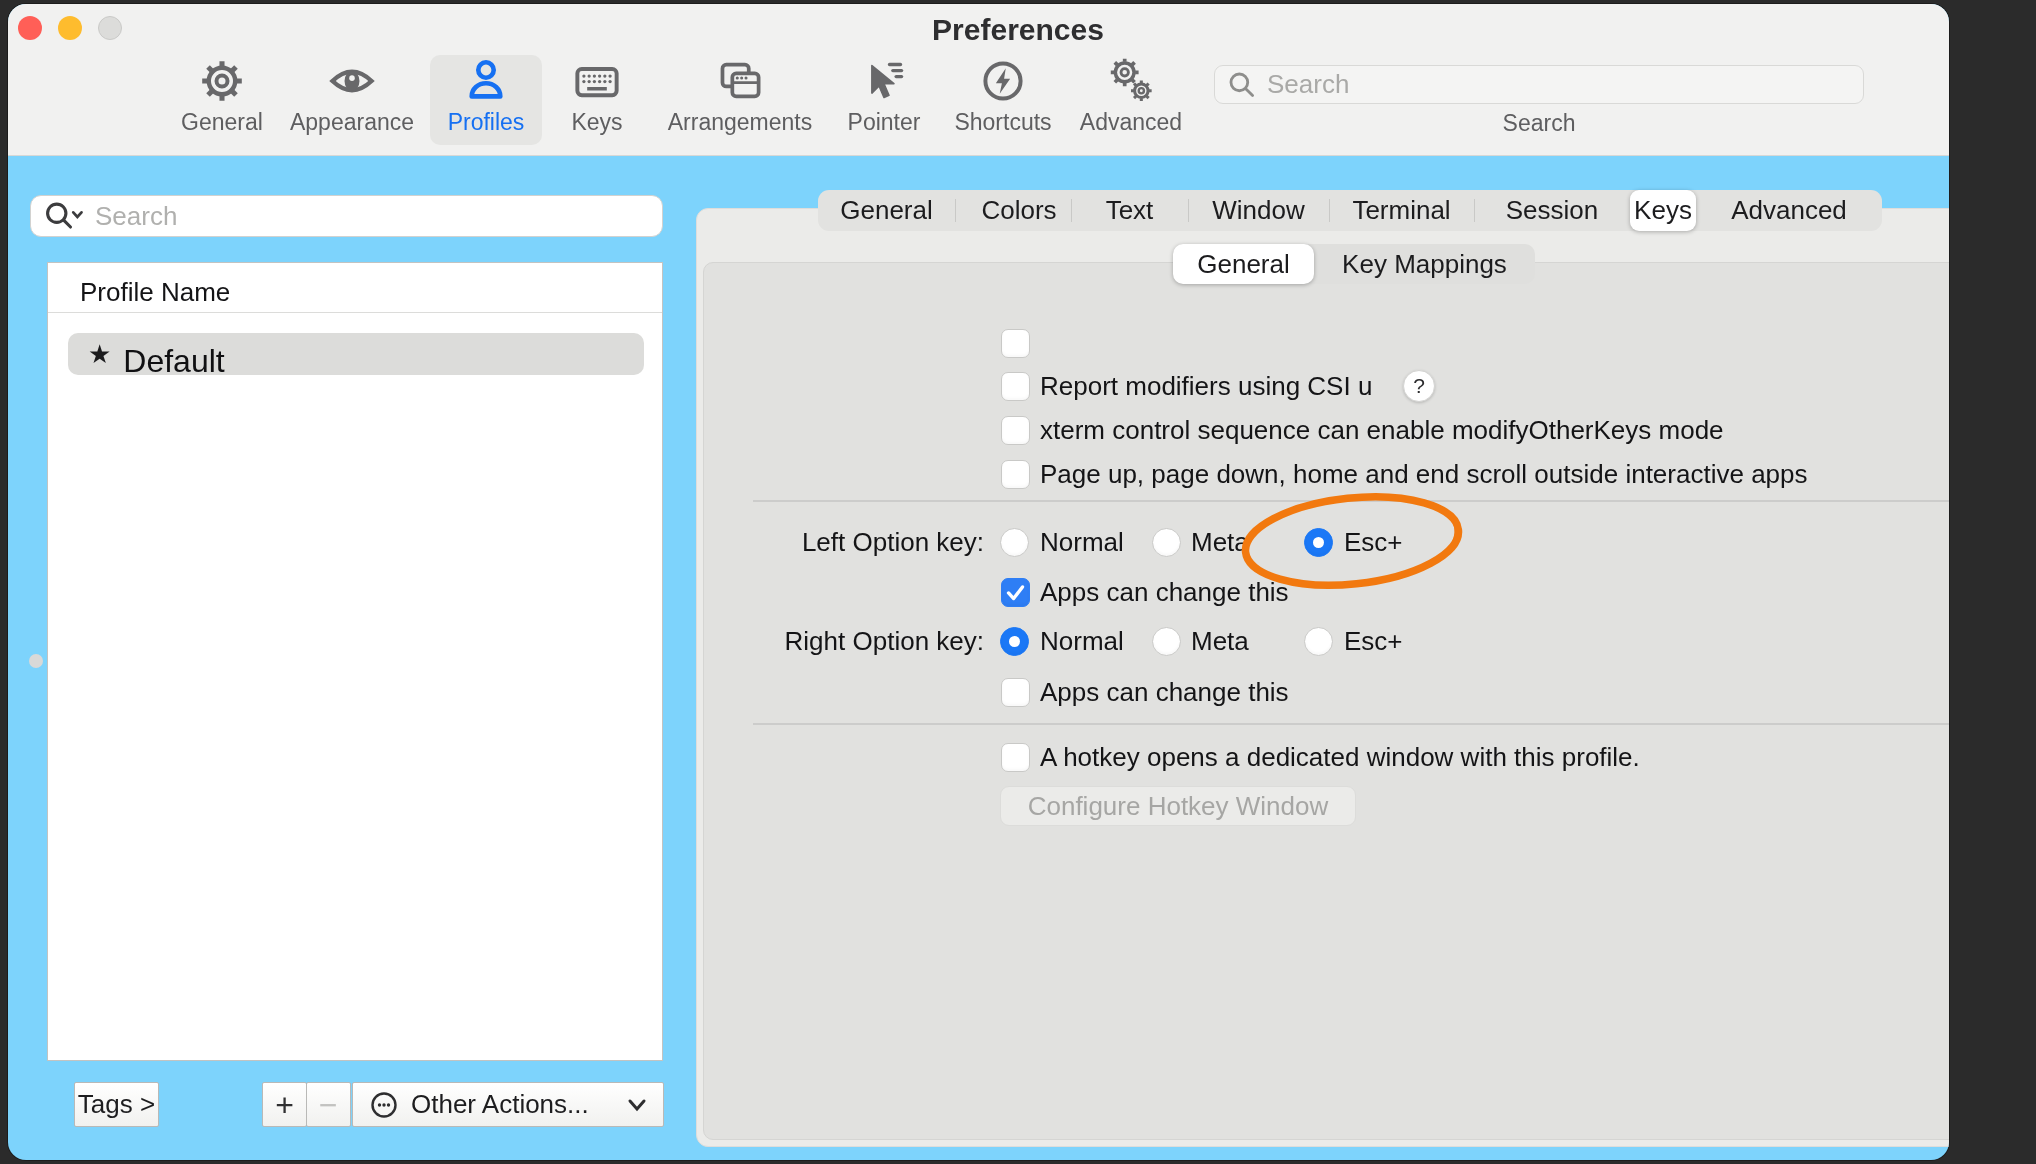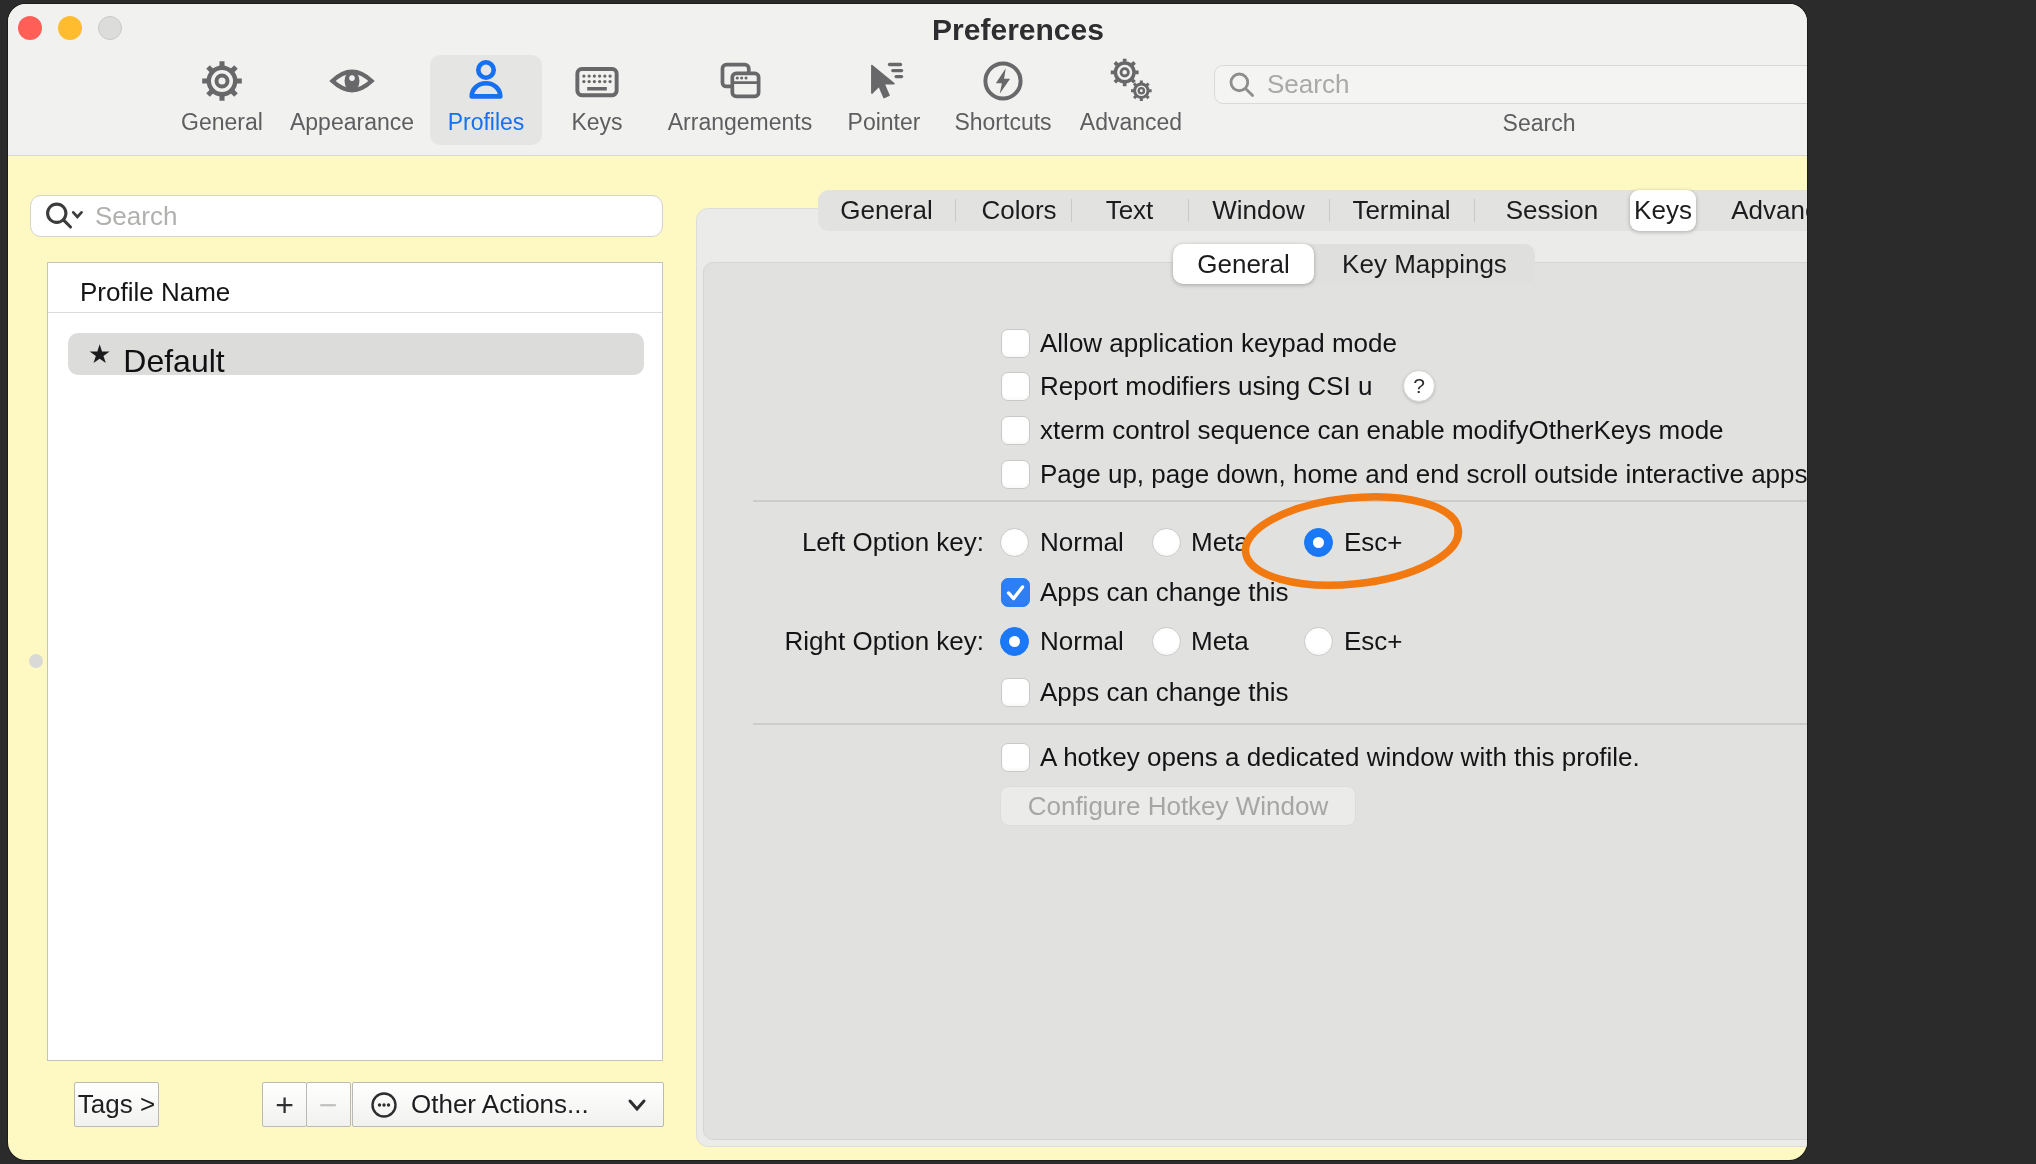--- a/index.html
+++ b/index.html
@@ -6,22 +6,22 @@
   html,body { width:2036px; height:1164px; }
   body {
     background:#2b2b2b;
     font-family:"Liberation Sans", sans-serif;
     color:#1b1b1d;
     overflow:hidden;
     position:relative;
   }
   .abs { position:absolute; }
   #window {
-    position:absolute; left:8px; top:4px; width:1799px; height:1156px;
-    background:#fef9c3; border-radius:18px; overflow:hidden;
+    position:absolute; left:8px; top:4px; width:1941px; height:1156px;
+    background:#7dd3fc; border-radius:18px; overflow:hidden;
     box-shadow:0 0 0 1px rgba(0,0,0,.35);
   }
   #canvas { position:absolute; left:-8px; top:-4px; width:2036px; height:1164px; }
 
   
   #titlebar-bg { left:8px; top:4px; width:2023px; height:152px; background:#f1f1f0; }
   #toolbar-divider { left:8px; top:155px; width:2023px; height:1px; background:#d8d8d6; }
   .traffic { width:24px; height:24px; border-radius:50%; top:16px; }
   .win-title { left:0; top:13px; width:2036px; text-align:center; font-size:30px; font-weight:bold; color:#2e2e30; }
   .tb-item { top:55px; width:150px; height:90px; display:flex; flex-direction:column; align-items:center; justify-content:flex-start; gap:2px; }
@@ -302,21 +302,20 @@
     <div class="main-tab selected" style="width:66px;">Keys</div>
     <div class="main-tab" style="width:186px;">Advanced</div>
   </div>
 
   <div class="abs sub-tabs">
     <div class="sub-tab selected" style="width:141px;">General</div>
     <div class="sub-tab" style="width:221px;">Key Mappings</div>
   </div>
 
   <span class="abs cb" style="left:1001px; top:329px;"></span>
-  <div class="abs lbl" style="left:1040px; top:327px;">Allow application keypad mode</div>
 
   <span class="abs cb" style="left:1001px; top:372px;"></span>
   <div class="abs lbl" style="left:1040px; top:370px;">Report modifiers using CSI u</div>
   <div class="abs help-btn" style="left:1403px; top:370px;">?</div>
 
   <span class="abs cb" style="left:1001px; top:416px;"></span>
   <div class="abs lbl" style="left:1040px; top:414px;">xterm control sequence can enable modifyOtherKeys mode</div>
 
   <span class="abs cb" style="left:1001px; top:460px;"></span>
   <div class="abs lbl" style="left:1040px; top:458px;">Page up, page down, home and end scroll outside interactive apps</div>

